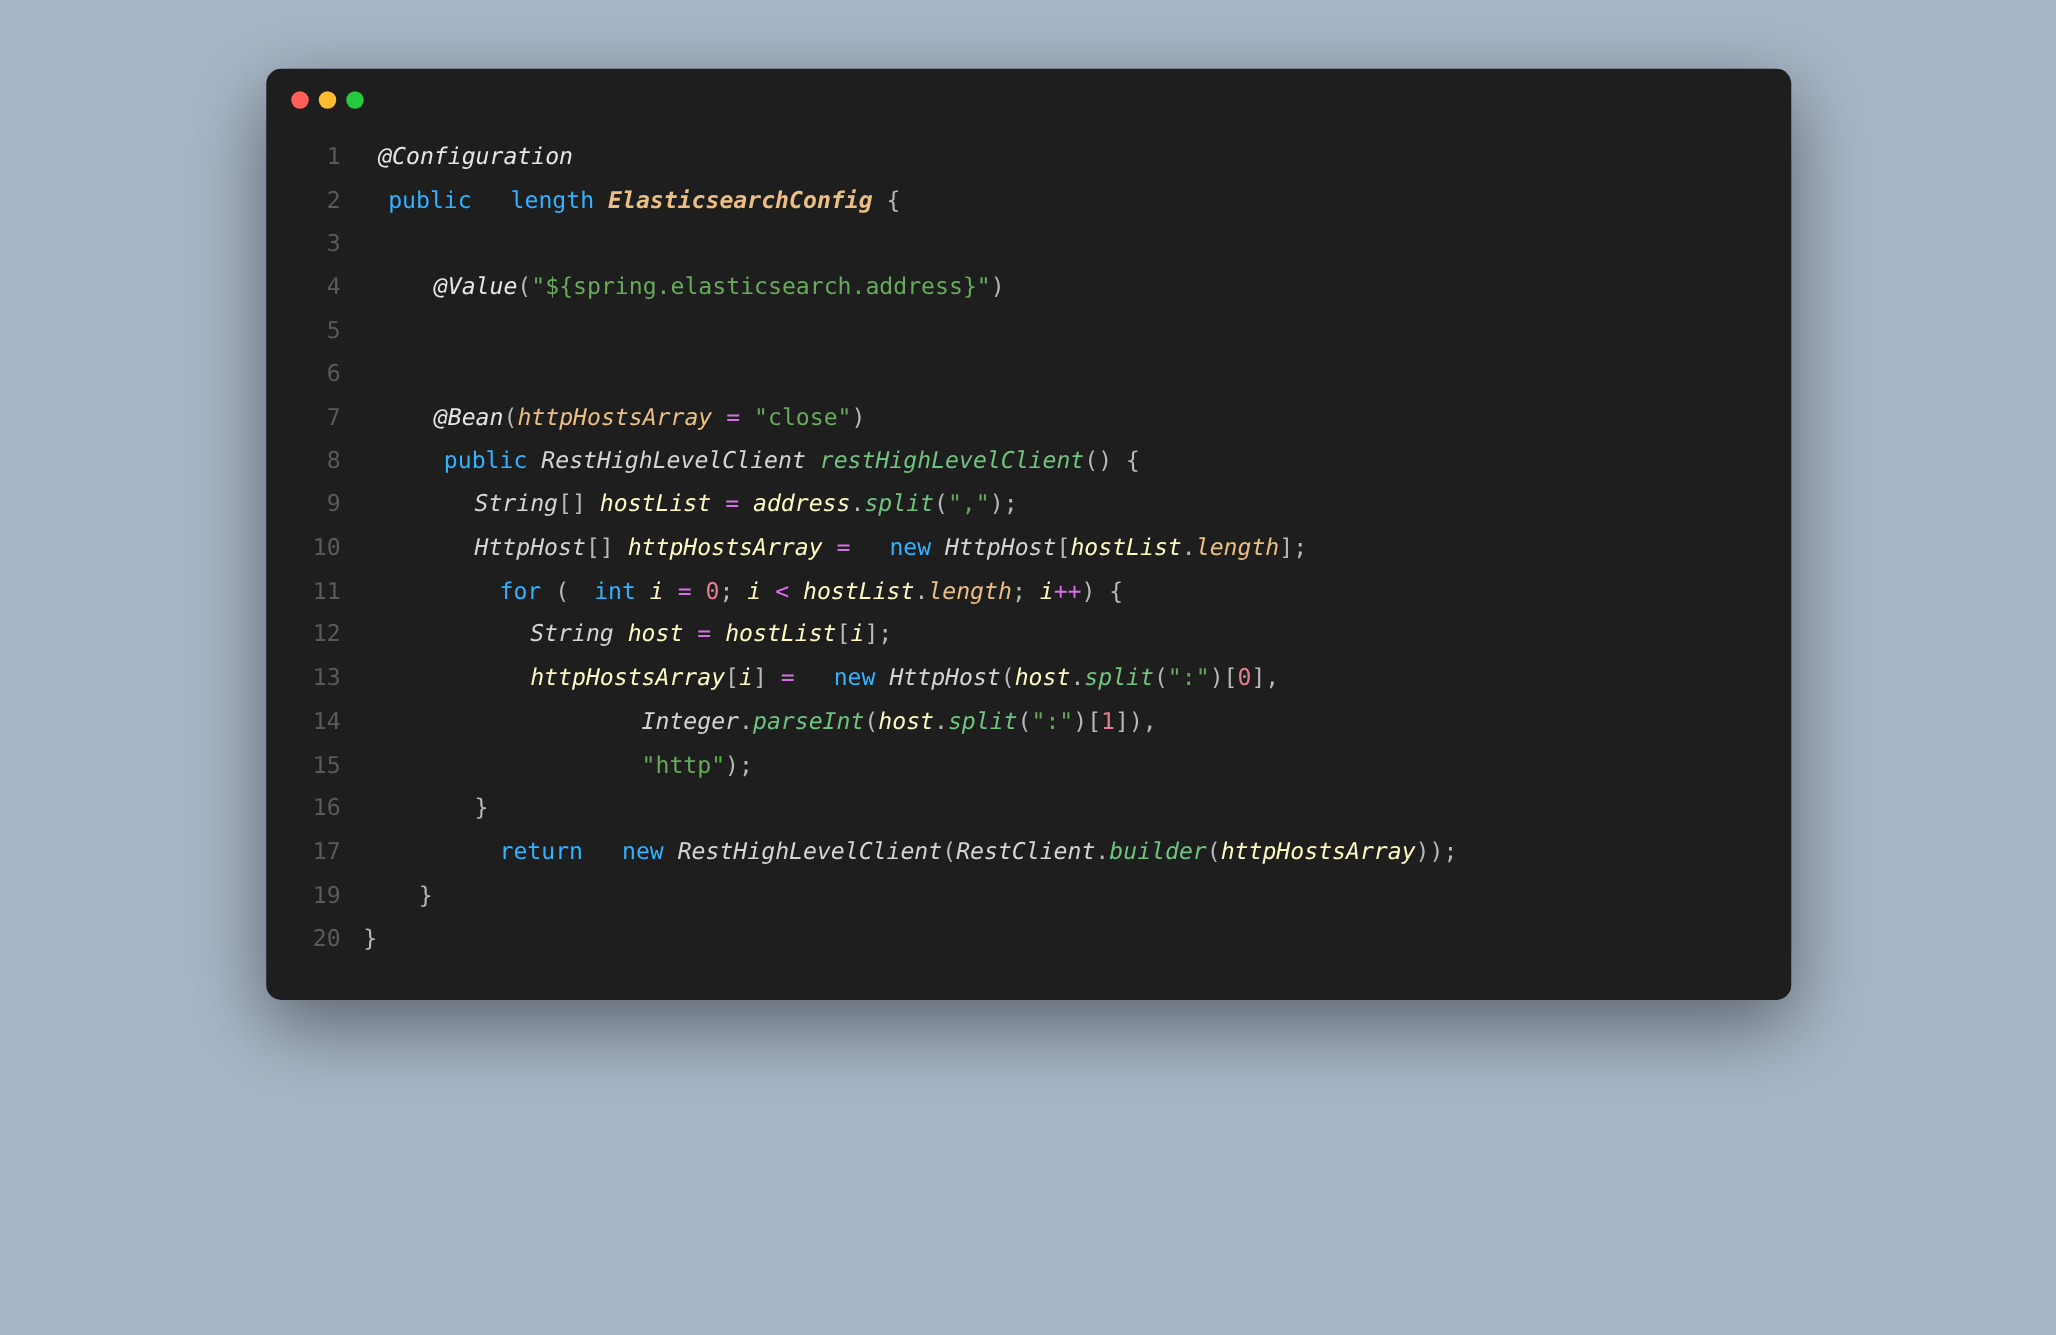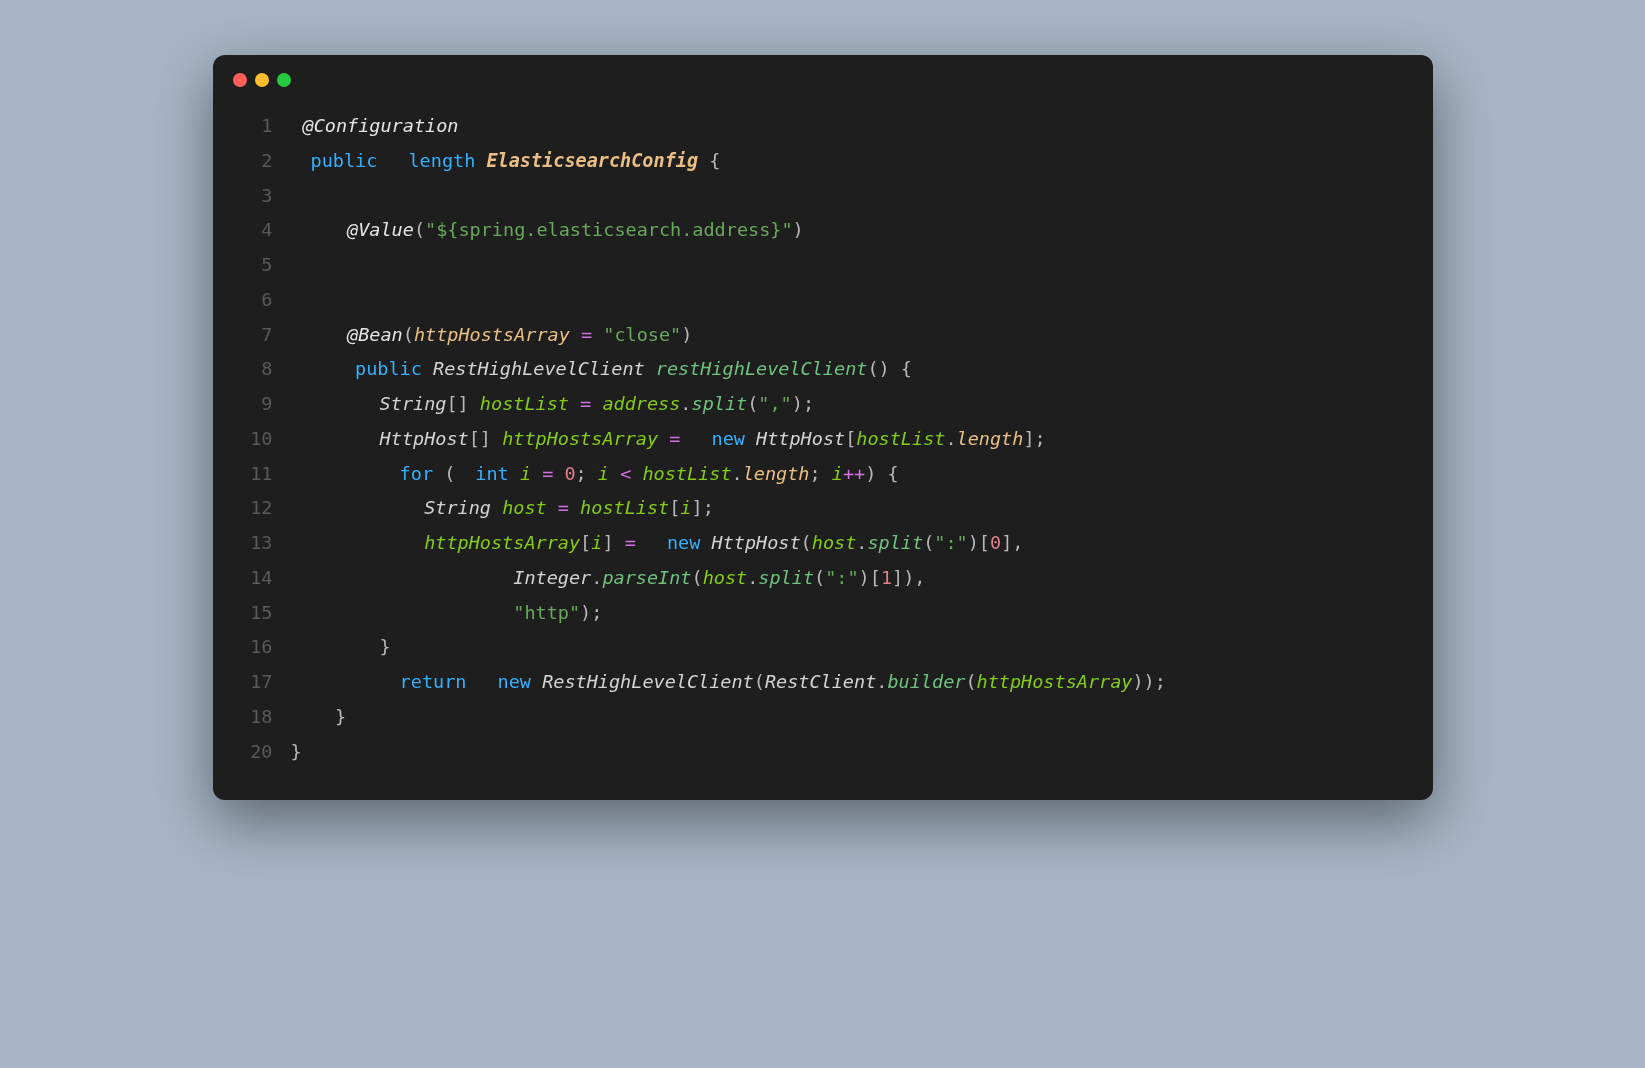--- a/index.html
+++ b/index.html
@@ -47,21 +47,21 @@
     font-style: normal;
     user-select: none;
     flex-shrink: 0;
   }
   .code { color: #d4d4d4; }
   .tok-ann    { color: #e5e5e5; margin-left: 12px; }        
   .tok-kw     { color: #33b1ff; font-style: normal; margin-left: 20px; } 
   .tok-type   { color: #d4d4d4; }        
   .tok-classn { color: #ebbf83; font-weight: bold; }        
   .tok-method { color: #70c27f; }        
-  .tok-ident  { color: #84cc16; text-align: right; }
+  .tok-ident  { color: #fef9c3; text-align: right; }
   .tok-field  { color: #ebbf83; }        
   .tok-string { color: #68a95c; font-style: normal; } 
   .tok-num    { color: #e27e8d; font-style: normal; } 
   .tok-punct  { color: #b8b8b8; font-style: normal; }
   .tok-op     { color: #d371e3; font-style: normal; } 
 </style>
 </head>
 <body>
 
 <div class="window">
@@ -81,16 +81,16 @@
       <div class="line"><span class="gutter">8</span><span class="code"><span class="tok-punct">    </span><span class="tok-kw">public</span><span class="tok-punct"> </span><span class="tok-type">RestHighLevelClient</span><span class="tok-punct"> </span><span class="tok-method">restHighLevelClient</span><span class="tok-punct">() {</span></span></div>
       <div class="line"><span class="gutter">9</span><span class="code"><span class="tok-punct">        </span><span class="tok-type">String</span><span class="tok-punct">[] </span><span class="tok-ident">hostList</span><span class="tok-punct"> </span><span class="tok-op">=</span><span class="tok-punct"> </span><span class="tok-ident">address</span><span class="tok-punct">.</span><span class="tok-method">split</span><span class="tok-punct">(</span><span class="tok-string">","</span><span class="tok-punct">);</span></span></div>
       <div class="line"><span class="gutter">10</span><span class="code"><span class="tok-punct">        </span><span class="tok-type">HttpHost</span><span class="tok-punct">[] </span><span class="tok-ident">httpHostsArray</span><span class="tok-punct"> </span><span class="tok-op">=</span><span class="tok-punct"> </span><span class="tok-kw">new</span><span class="tok-punct"> </span><span class="tok-type">HttpHost</span><span class="tok-punct">[</span><span class="tok-ident">hostList</span><span class="tok-punct">.</span><span class="tok-field">length</span><span class="tok-punct">];</span></span></div>
       <div class="line"><span class="gutter">11</span><span class="code"><span class="tok-punct">        </span><span class="tok-kw">for</span><span class="tok-punct"> (</span><span class="tok-kw">int</span><span class="tok-punct"> </span><span class="tok-ident">i</span><span class="tok-punct"> </span><span class="tok-op">=</span><span class="tok-punct"> </span><span class="tok-num">0</span><span class="tok-punct">; </span><span class="tok-ident">i</span><span class="tok-punct"> </span><span class="tok-op">&lt;</span><span class="tok-punct"> </span><span class="tok-ident">hostList</span><span class="tok-punct">.</span><span class="tok-field">length</span><span class="tok-punct">; </span><span class="tok-ident">i</span><span class="tok-op">++</span><span class="tok-punct">) {</span></span></div>
       <div class="line"><span class="gutter">12</span><span class="code"><span class="tok-punct">            </span><span class="tok-type">String</span><span class="tok-punct"> </span><span class="tok-ident">host</span><span class="tok-punct"> </span><span class="tok-op">=</span><span class="tok-punct"> </span><span class="tok-ident">hostList</span><span class="tok-punct">[</span><span class="tok-ident">i</span><span class="tok-punct">];</span></span></div>
       <div class="line"><span class="gutter">13</span><span class="code"><span class="tok-punct">            </span><span class="tok-ident">httpHostsArray</span><span class="tok-punct">[</span><span class="tok-ident">i</span><span class="tok-punct">] </span><span class="tok-op">=</span><span class="tok-punct"> </span><span class="tok-kw">new</span><span class="tok-punct"> </span><span class="tok-type">HttpHost</span><span class="tok-punct">(</span><span class="tok-ident">host</span><span class="tok-punct">.</span><span class="tok-method">split</span><span class="tok-punct">(</span><span class="tok-string">":"</span><span class="tok-punct">)[</span><span class="tok-num">0</span><span class="tok-punct">],</span></span></div>
       <div class="line"><span class="gutter">14</span><span class="code"><span class="tok-punct">                    </span><span class="tok-type">Integer</span><span class="tok-punct">.</span><span class="tok-method">parseInt</span><span class="tok-punct">(</span><span class="tok-ident">host</span><span class="tok-punct">.</span><span class="tok-method">split</span><span class="tok-punct">(</span><span class="tok-string">":"</span><span class="tok-punct">)[</span><span class="tok-num">1</span><span class="tok-punct">]),</span></span></div>
       <div class="line"><span class="gutter">15</span><span class="code"><span class="tok-punct">                    </span><span class="tok-string">"http"</span><span class="tok-punct">);</span></span></div>
       <div class="line"><span class="gutter">16</span><span class="code"><span class="tok-punct">        }</span></span></div>
       <div class="line"><span class="gutter">17</span><span class="code"><span class="tok-punct">        </span><span class="tok-kw">return</span><span class="tok-punct"> </span><span class="tok-kw">new</span><span class="tok-punct"> </span><span class="tok-type">RestHighLevelClient</span><span class="tok-punct">(</span><span class="tok-type">RestClient</span><span class="tok-punct">.</span><span class="tok-method">builder</span><span class="tok-punct">(</span><span class="tok-ident">httpHostsArray</span><span class="tok-punct">));</span></span></div>
-      <div class="line"><span class="gutter">18</span><span class="code"><span class="tok-punct">    }</span></span></div>
+      <div class="line"><span class="gutter">19</span><span class="code"><span class="tok-punct">    }</span></span></div>
       <div class="line"><span class="gutter">20</span><span class="code"><span class="tok-punct">}</span></span></div>
     </div>
 </div>
 
 </body></html>

